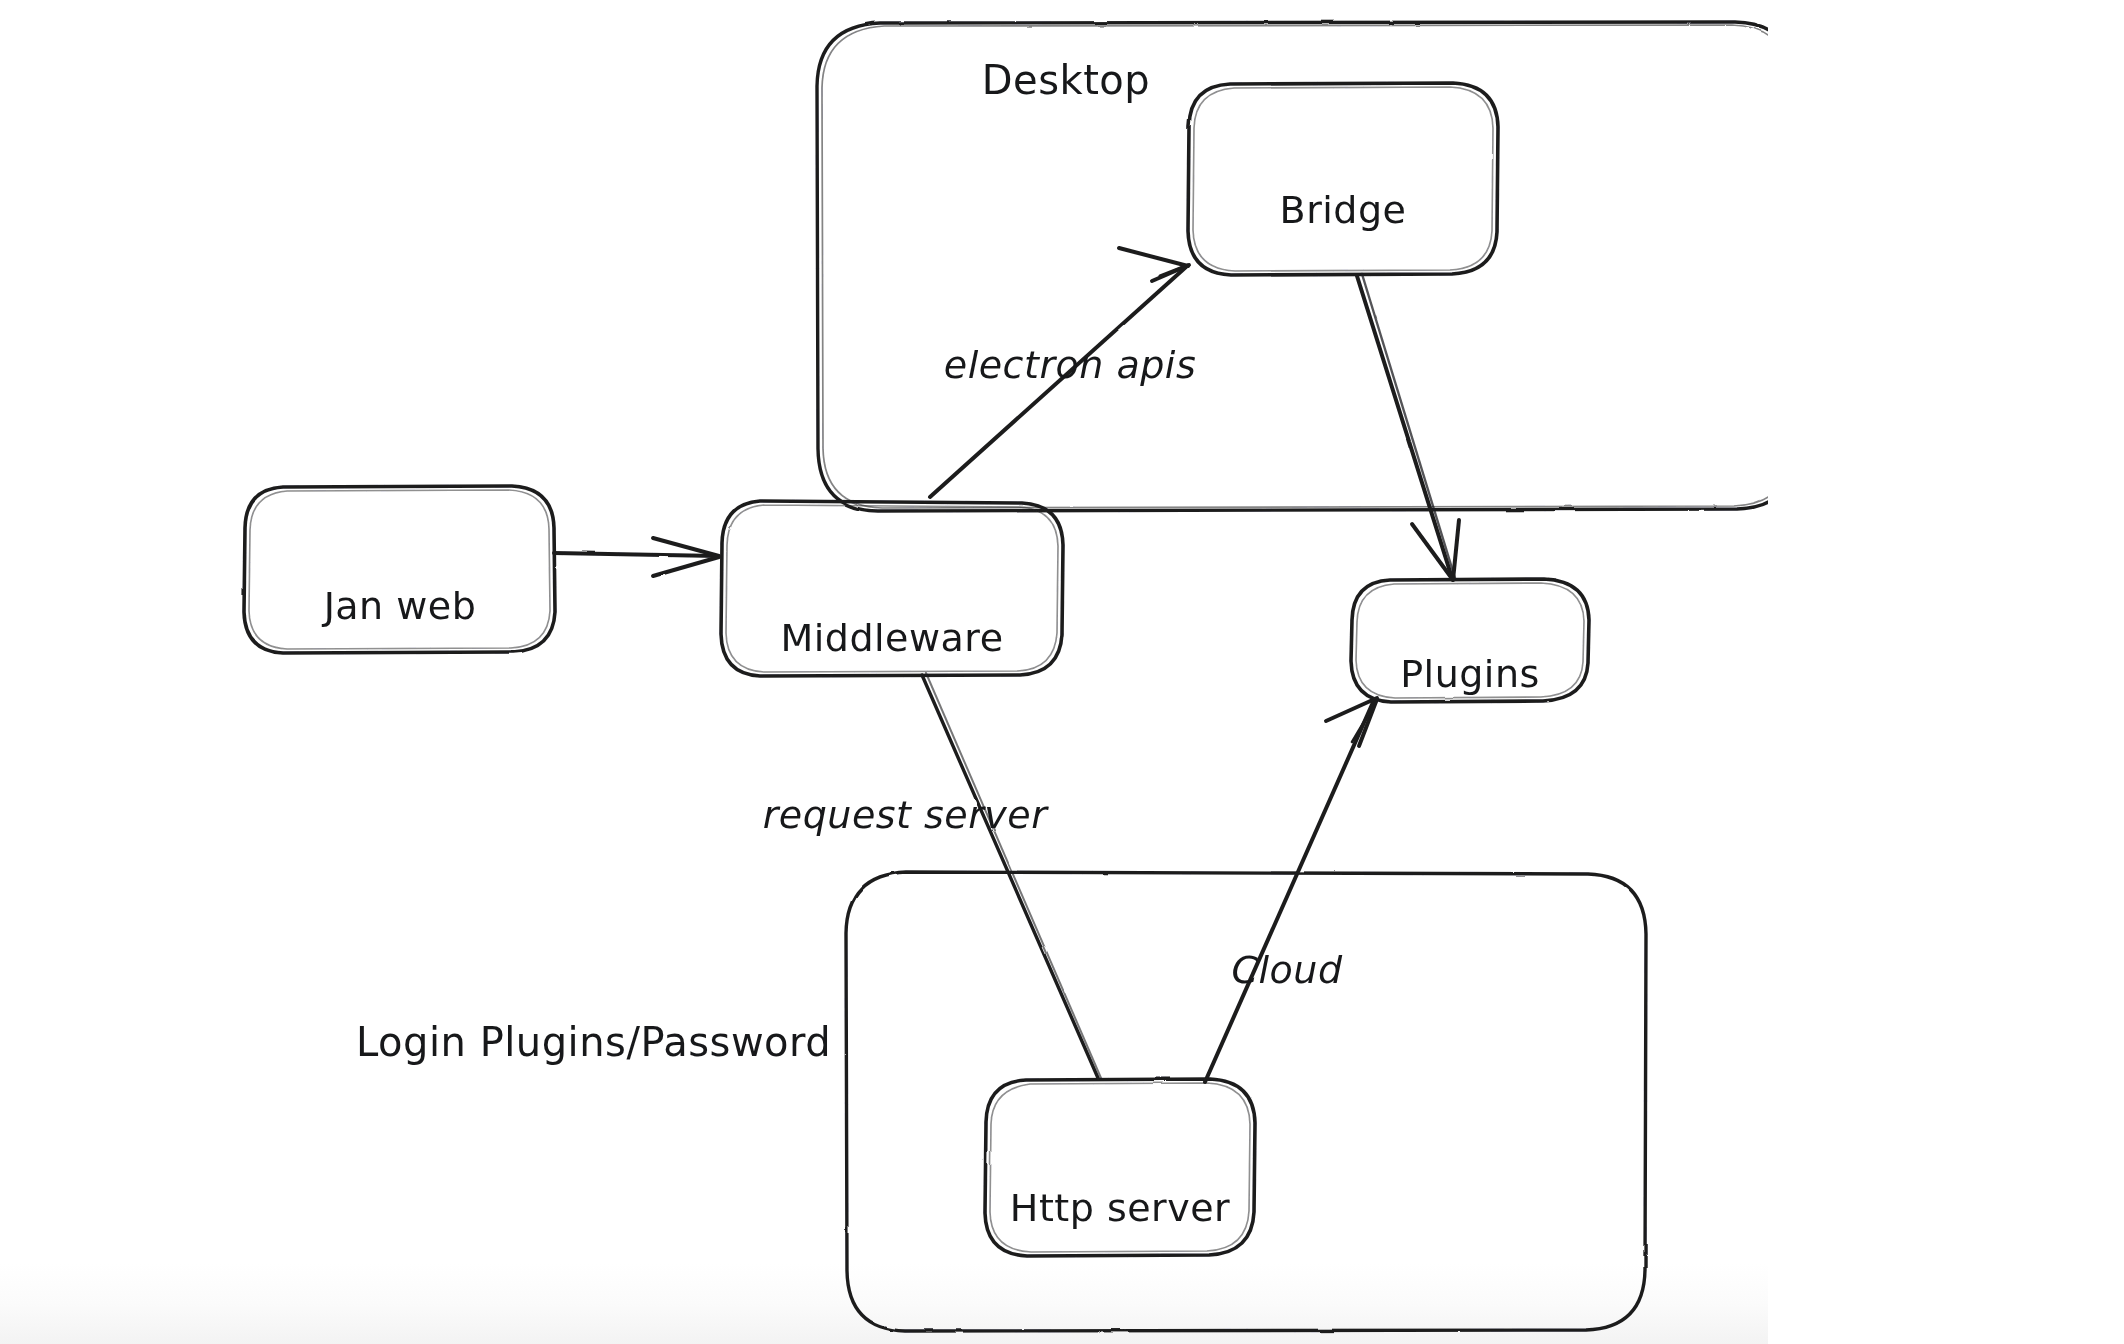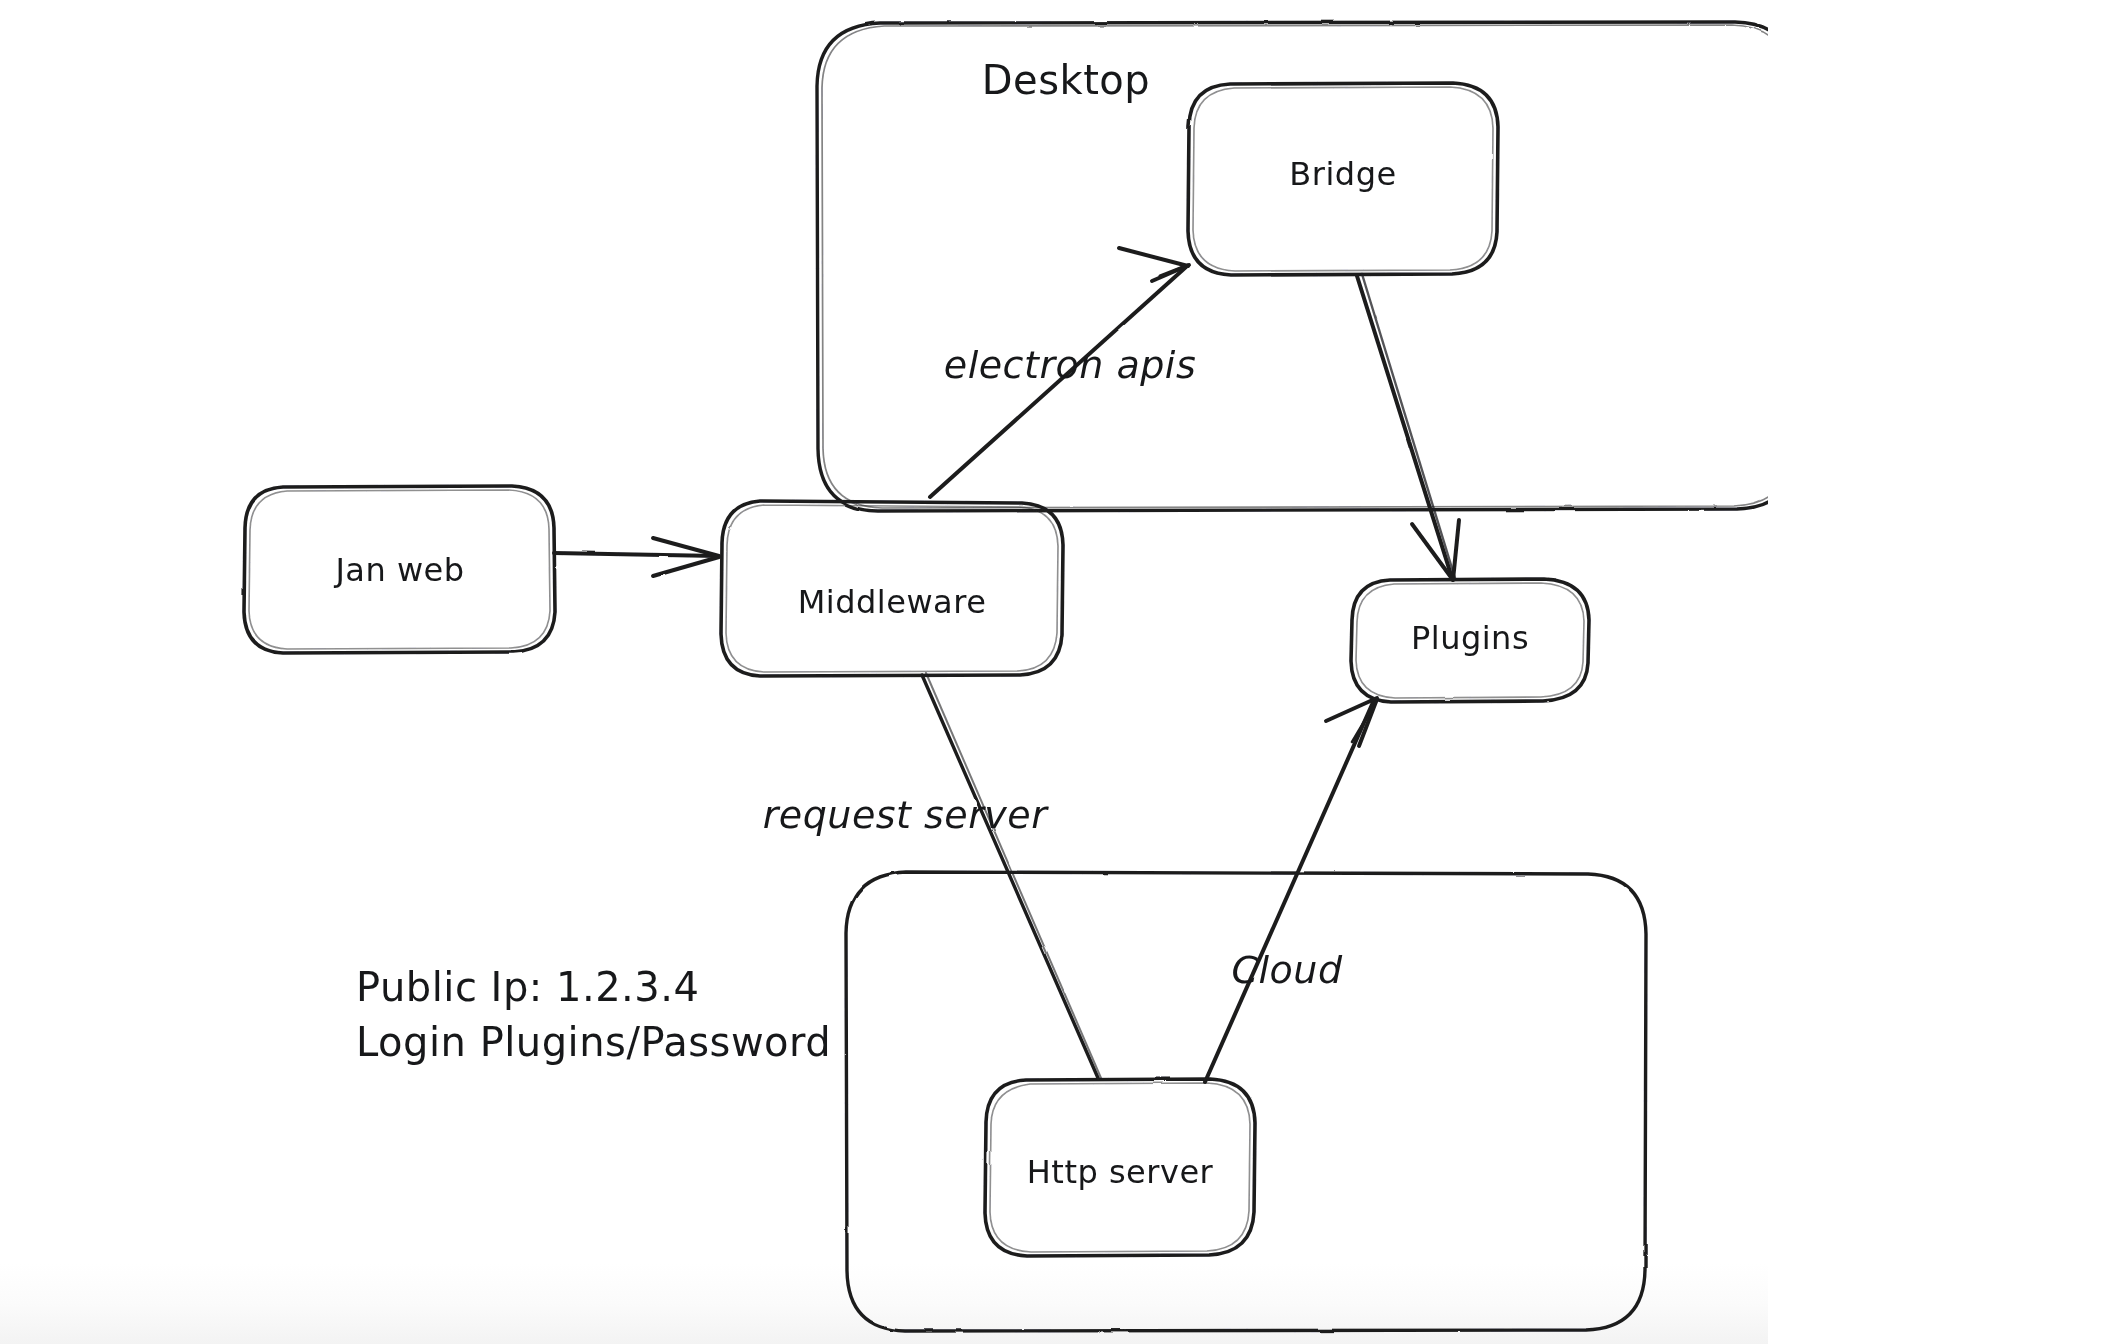--- a/index.html
+++ b/index.html
@@ -24,23 +24,24 @@
   .lbl {
     position: absolute;
     color: #17181a;
     white-space: pre;
     font-family: "DejaVu Sans", sans-serif;
     font-weight: 400;
     letter-spacing: 0.5px;
     pointer-events: none;
   }
   .node-label {
-    font-size: 32px;
+    font-size: 38px;
     transform: translate(-50%, -50%);
     text-align: center;
+    margin-top: 36px;
   }
   .group-label {
     font-size: 40px;
     transform: translate(-50%, -50%);
   }
   .edge-label {
     font-size: 38px;
     transform: translate(-50%, -50%);
     font-style: italic;
   }
@@ -148,17 +149,16 @@
   <div class="lbl node-label" style="left:1343px; top:174px;">Bridge</div>
 
   <div class="lbl node-label" style="left:1470px; top:638px;">Plugins</div>
 
   <div class="lbl node-label" style="left:1120px; top:1172px;text-align:right;">Http server</div>
 
   <div class="lbl edge-label" style="left:1070px; top:365px;">electron apis</div>
 
   <div class="lbl edge-label" style="left:905px; top:815px;">request server</div>
 
-  <div class="lbl note-line" style="left:356px; top:963px;">Public Ip: 1.2.3.4</div>
 
   <div class="lbl note-line" style="left:356px; top:1018px;">Login Plugins/Password</div>
 
 </div>
 
 </body></html>

